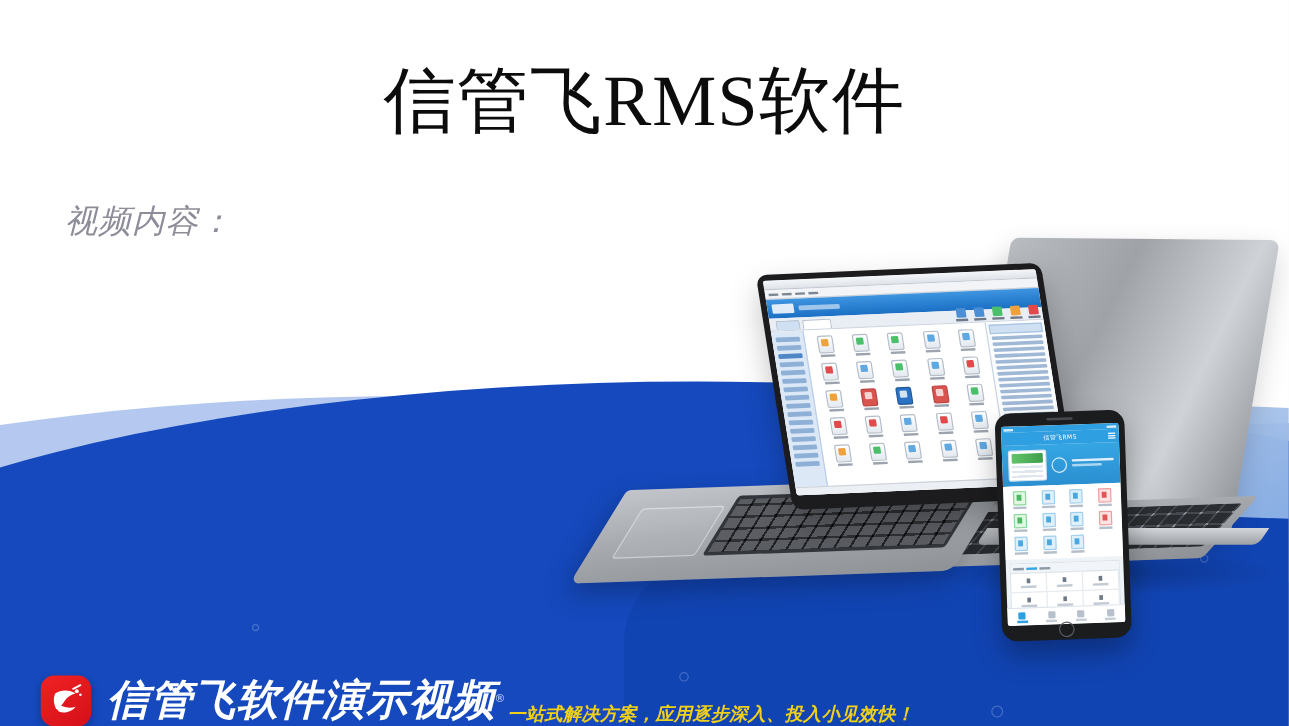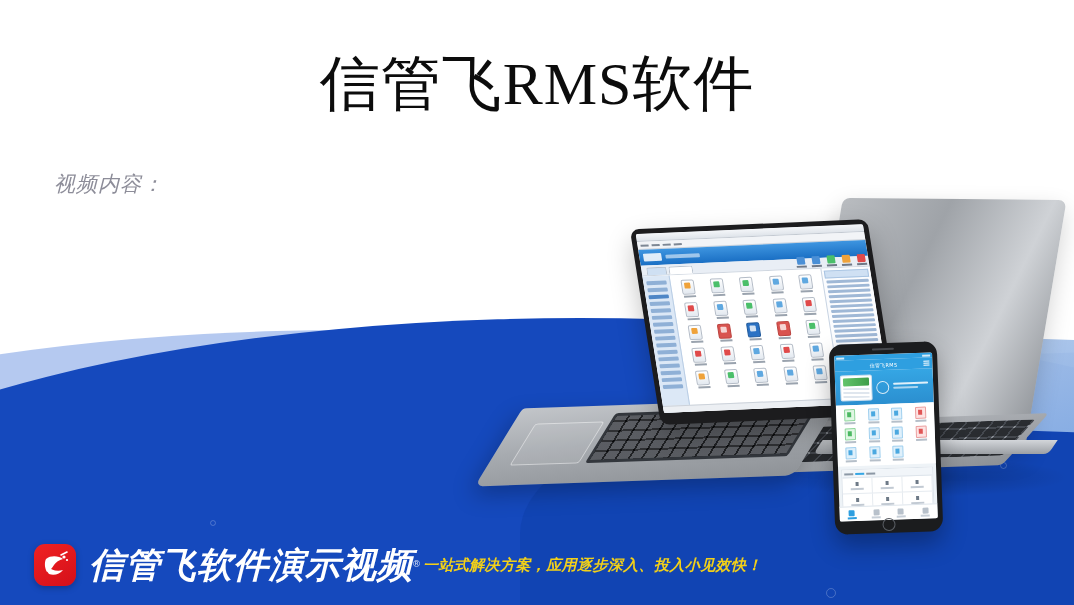--- a/index.html
+++ b/index.html
@@ -78,21 +78,21 @@
   }
 
   
   .subtitle {
     position: absolute;
     left: 54px;
     top: 160px;
     color: #8d8d99;
     font-style: italic;
     font-family: "Liberation Sans", "DejaVu Sans", sans-serif;
-    font-size: 21px;
+    font-size: 27px;
     line-height: 48px;
     letter-spacing: 1px;
   }
   .subtitle .line2 {
     display: block;
     padding-left: 60px;
   }
 
   
   .devices {
@@ -580,21 +580,21 @@
   .ph-nav div.act s{background:#2e9fe0;}
 
   
   .brandbar {
     position: absolute;
     left: 0;
     bottom: 0;
     width: 1074px;
     height: 80px;
     display: flex;
-    align-items: center;
+    align-items: flex-end;
     padding-left: 34px;
     box-sizing: border-box;
   }
   .brand-logo {
     position: relative;
     width: 42px;
     height: 42px;
     background: linear-gradient(145deg,#f02222,#d40f1a);
     border-radius: 11px;
     flex: 0 0 auto;

